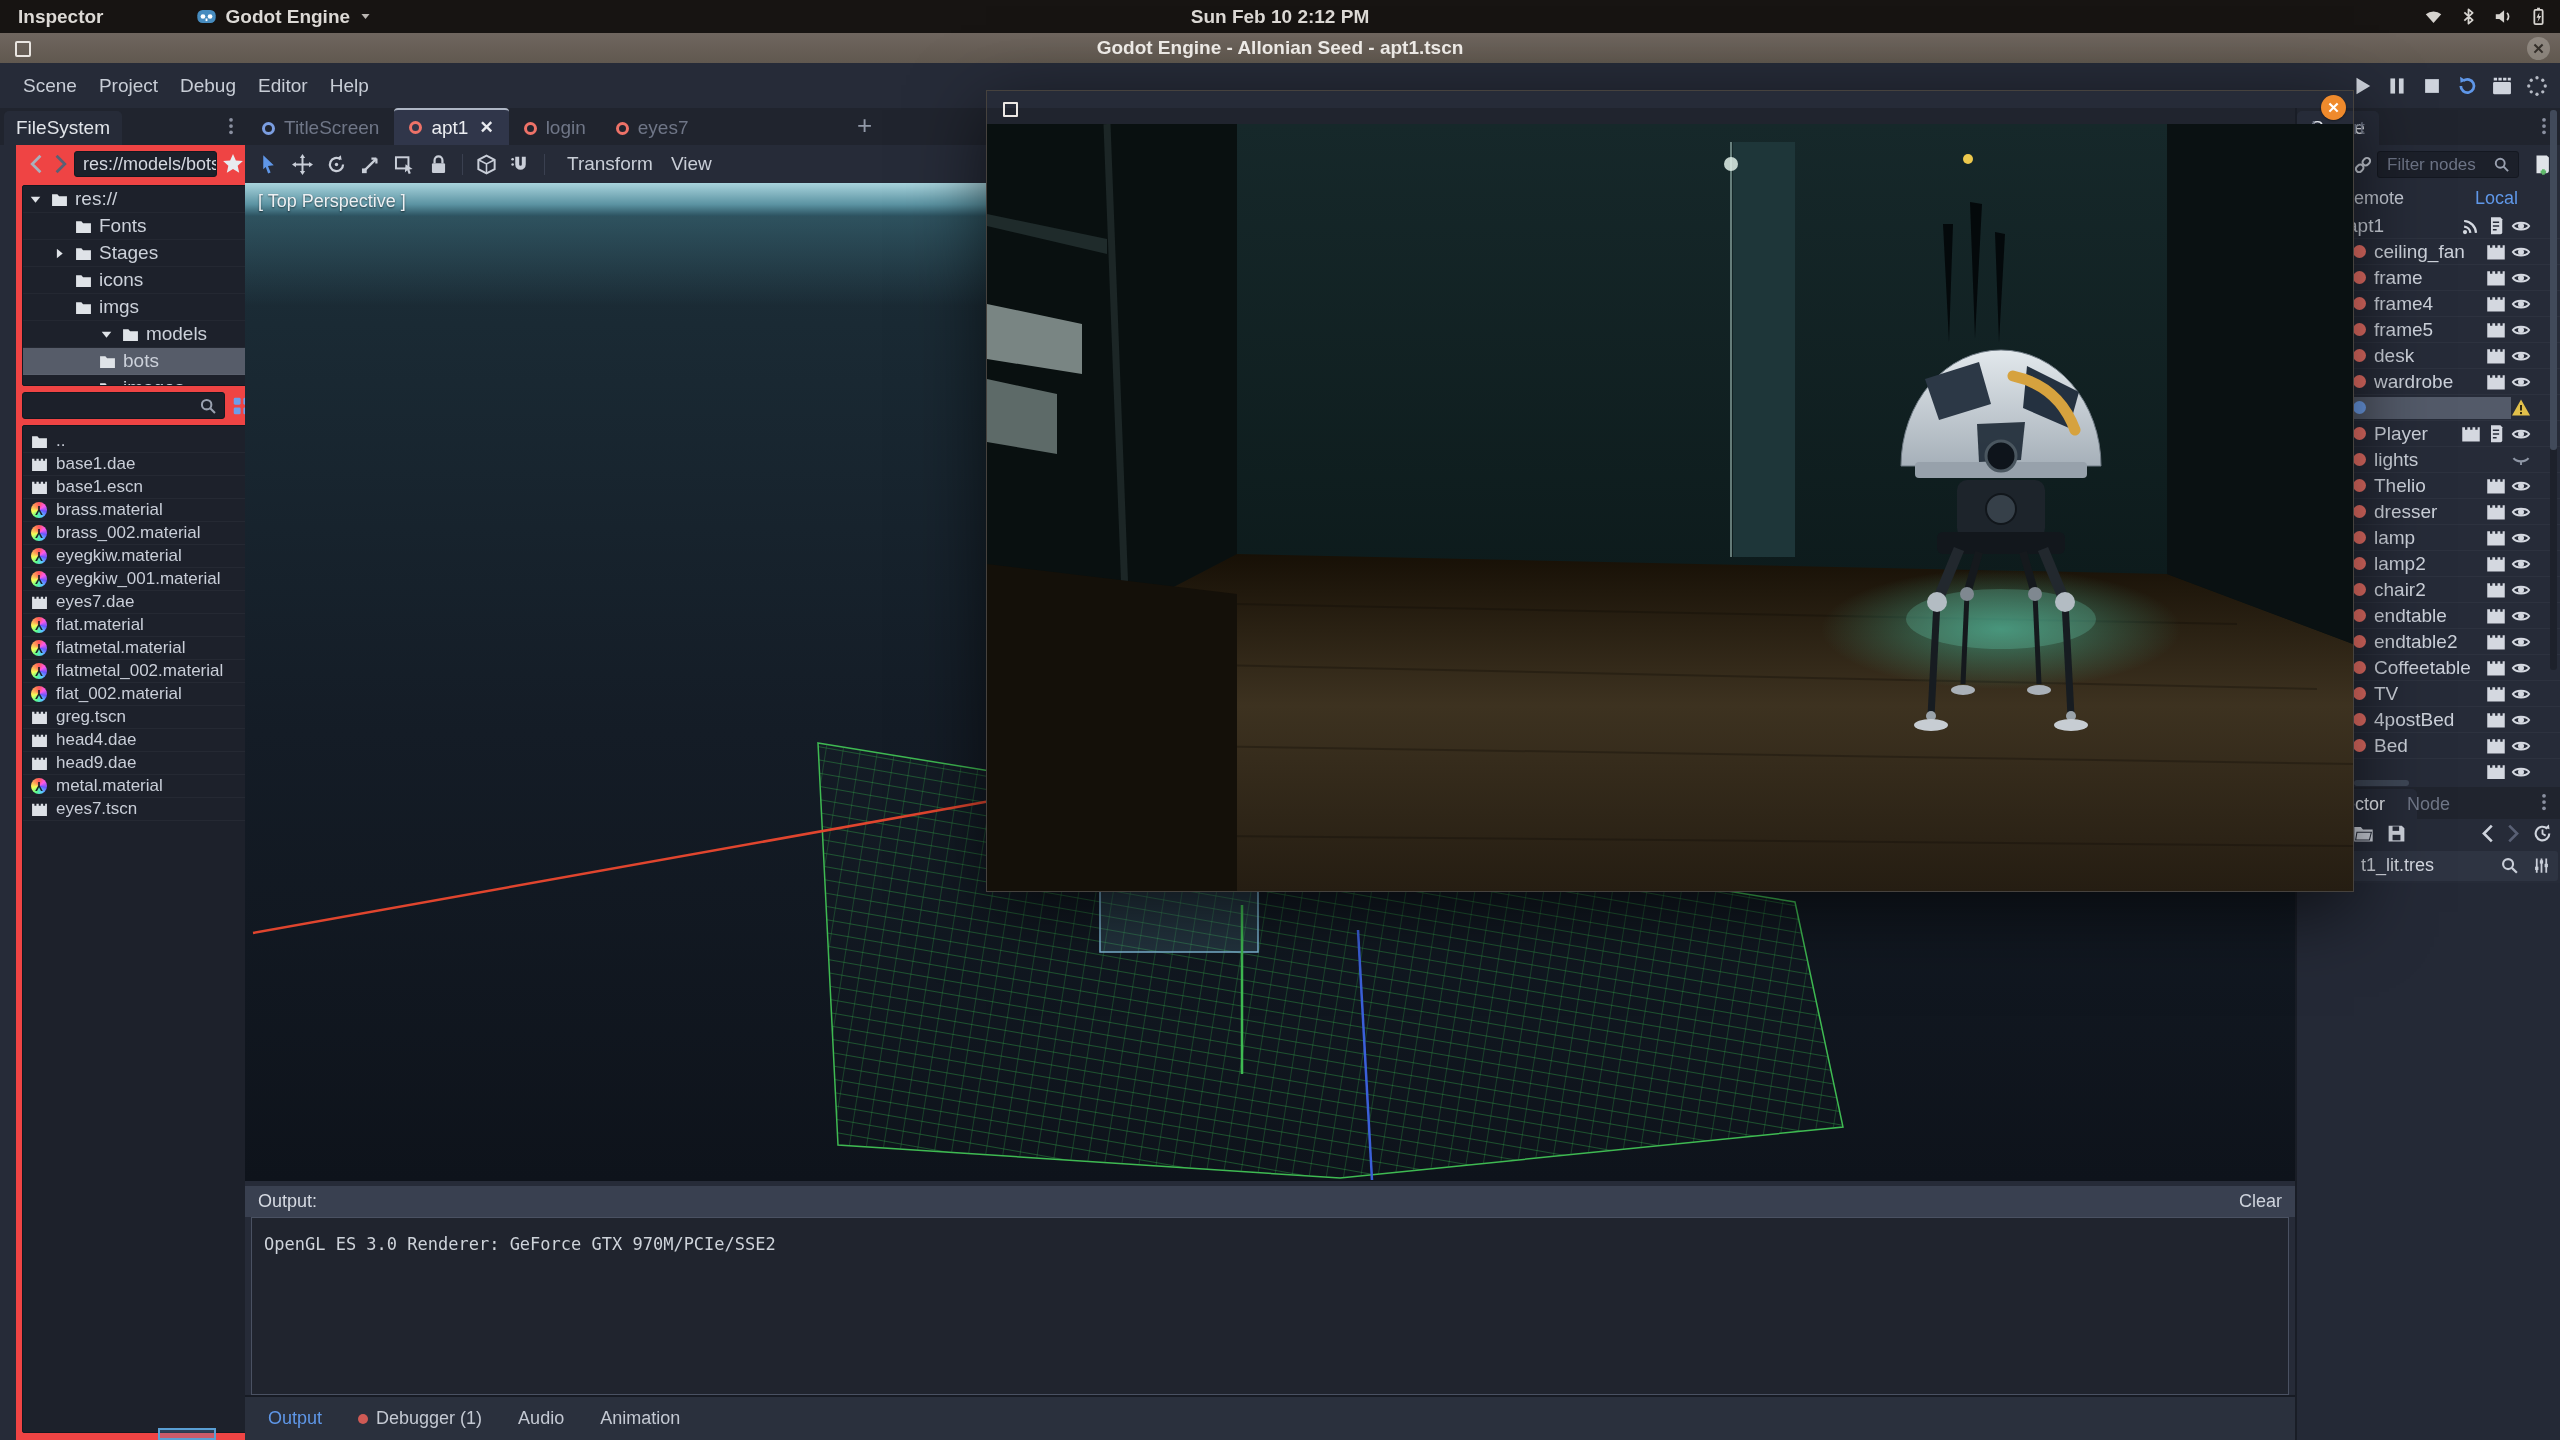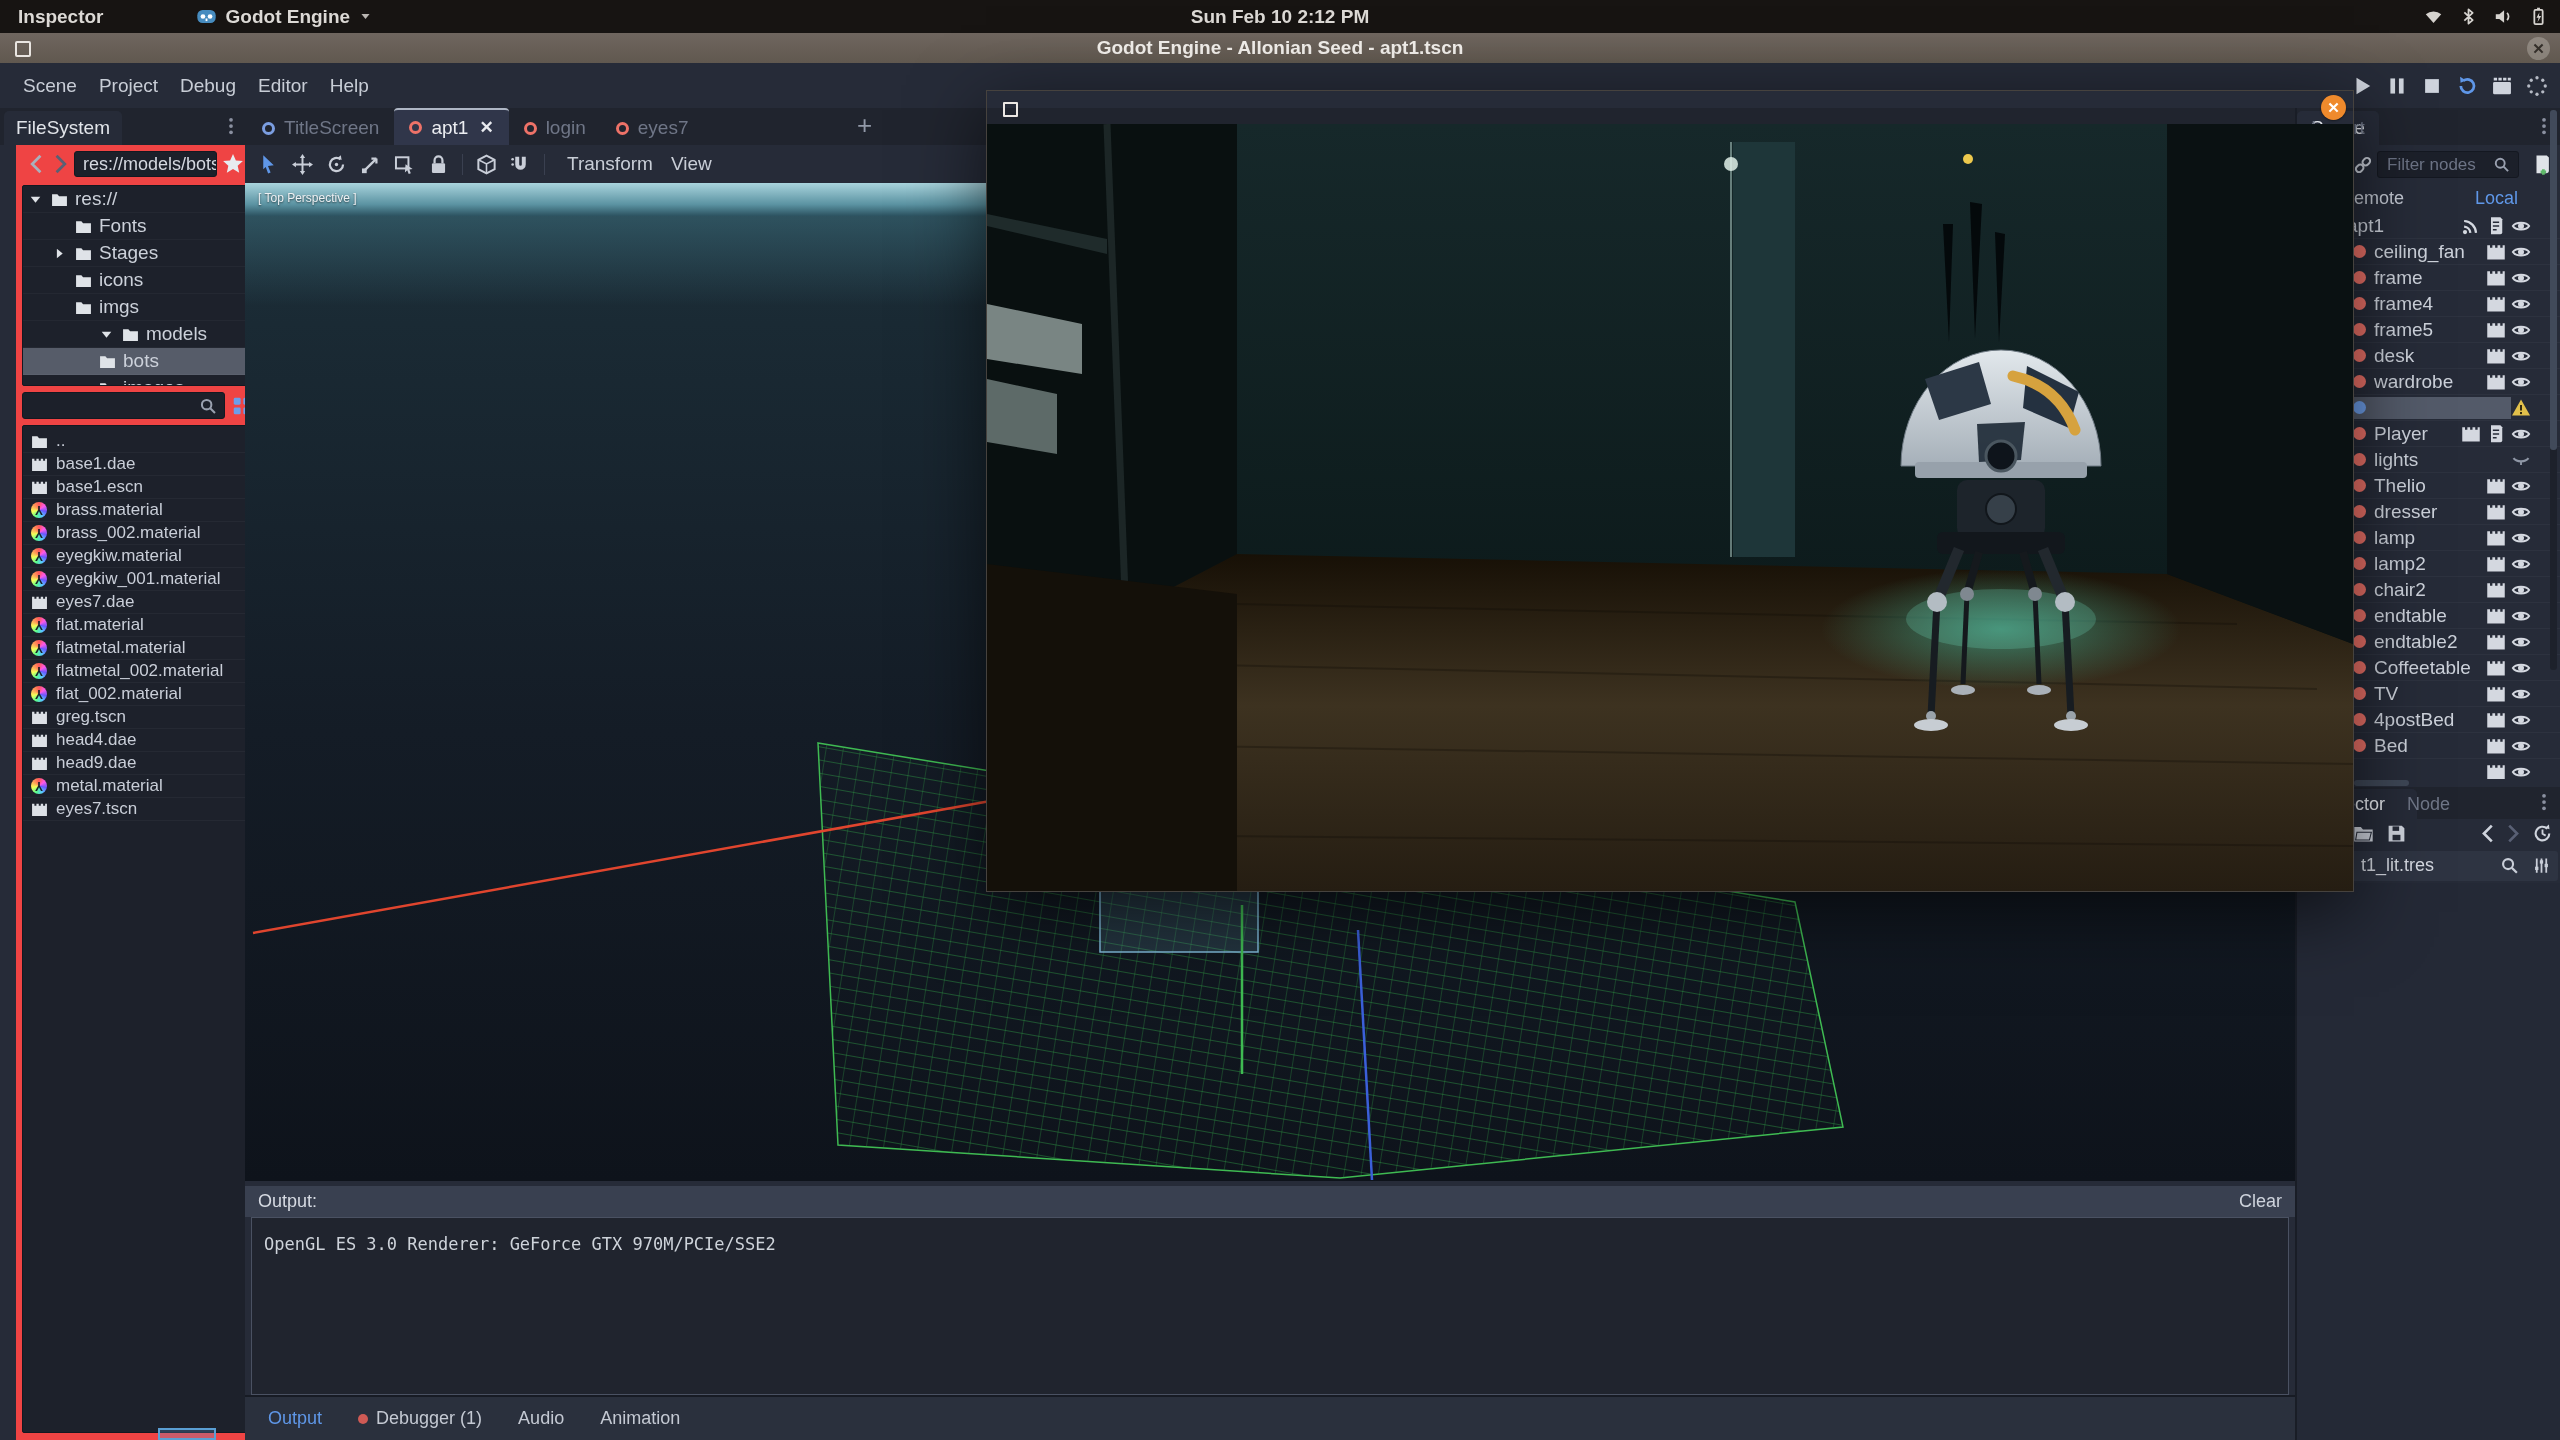--- a/index.html
+++ b/index.html
@@ -80,21 +80,21 @@
   #vp-toolbar .icon{width:21px;height:21px;color:#c9ced8;}
   #vp-toolbar .icon.active{color:#5f97e8;}
   .tool-divider{width:1px;height:24px;background:#3a4050;}
   .vp-menu{font-size:19px;color:#c8cdd6;padding:0 9px;}
   #viewport{position:absolute;left:0;top:38px;width:2050px;height:998px;overflow:hidden;
     background:linear-gradient(#1f323c 0px,#1a2a34 140px,#141c26 55%,#0e131b 100%);}
   #vp-sky{position:absolute;left:0;top:0;width:2050px;height:33px;
     background:linear-gradient(#a9d4dd,#5b93a2 65%,#2c5260);}
   #vp-sky-fade{position:absolute;left:0;top:33px;width:2050px;height:90px;
     background:linear-gradient(rgba(60,110,125,.55),rgba(60,110,125,0));}
-  #vp-label{position:absolute;left:13px;top:8px;font-size:12px;color:#eef1f4;text-shadow:0 1px 2px rgba(0,0,0,.6);}
+  #vp-label{position:absolute;left:13px;top:8px;font-size:18px;color:#eef1f4;text-shadow:0 1px 2px rgba(0,0,0,.6);}
   #wireframe{position:absolute;left:0;top:0;}
   #output-header{position:absolute;left:0;top:1041px;width:2050px;height:31px;background:#394050;
     display:flex;align-items:center;font-size:18px;color:#d6dae2;}
   #output-title{padding-left:13px;}
   #output-clear{position:absolute;right:13px;color:#ced3dc;}
   #output-box{position:absolute;left:6px;top:1072px;width:2038px;height:178px;background:#20242e;
     border:1px solid #4a5162;box-sizing:border-box;padding:14px 12px;
     font-family:"DejaVu Sans Mono",monospace;font-size:17px;line-height:25px;color:#ced3da;}
   #bottom-tabs{position:absolute;left:0;top:1250px;width:2050px;height:45px;background:#2a303d;
     border-top:2px solid #171b24;display:flex;align-items:center;gap:36px;padding-left:23px;font-size:18px;color:#c4c9d3;box-sizing:border-box;}

